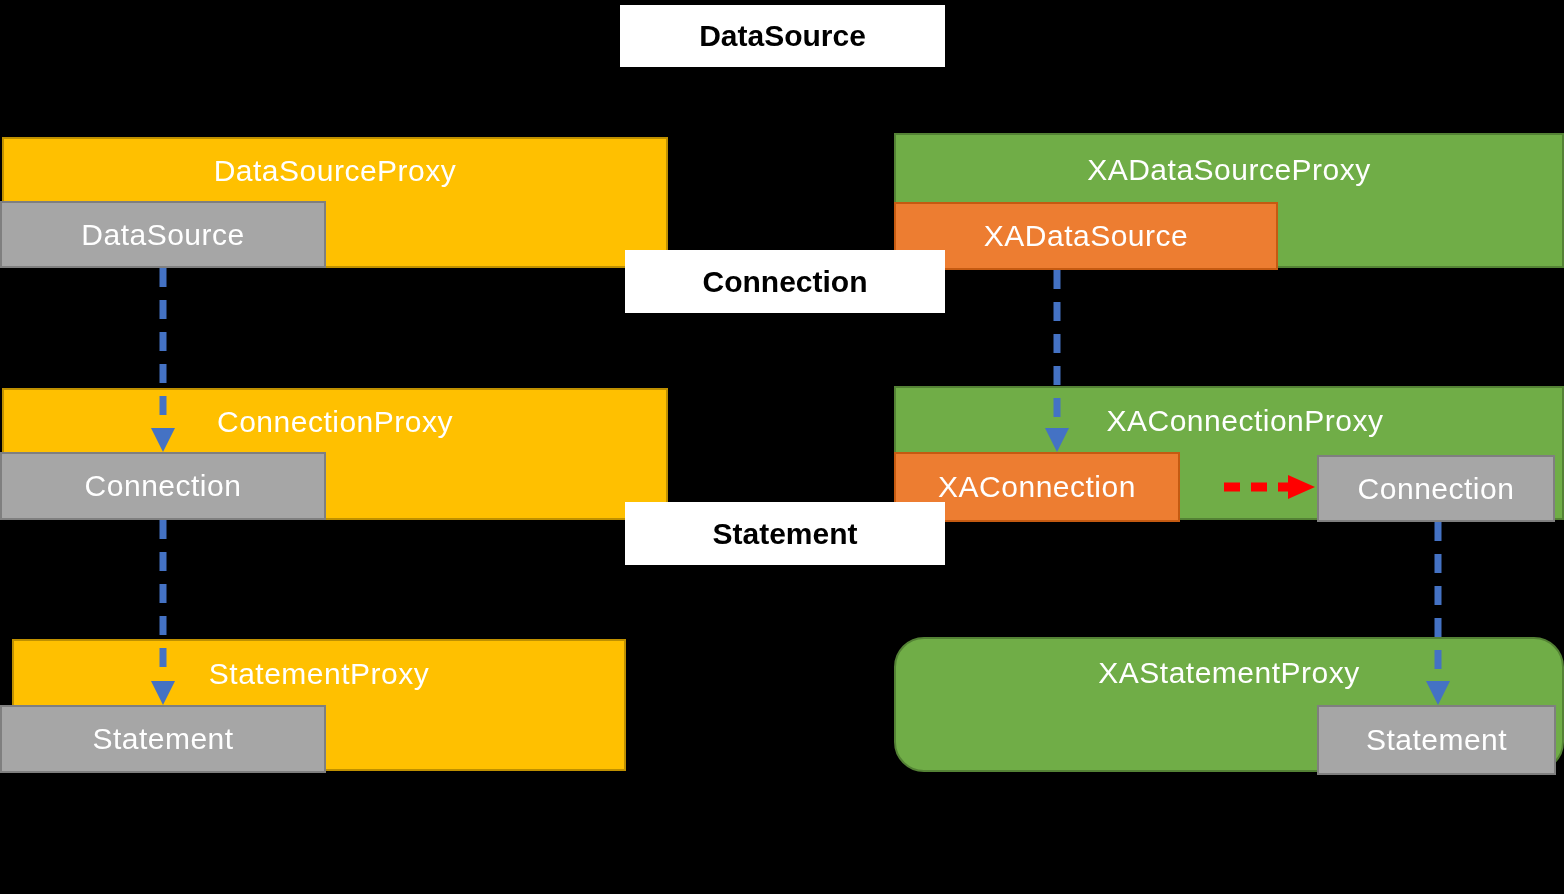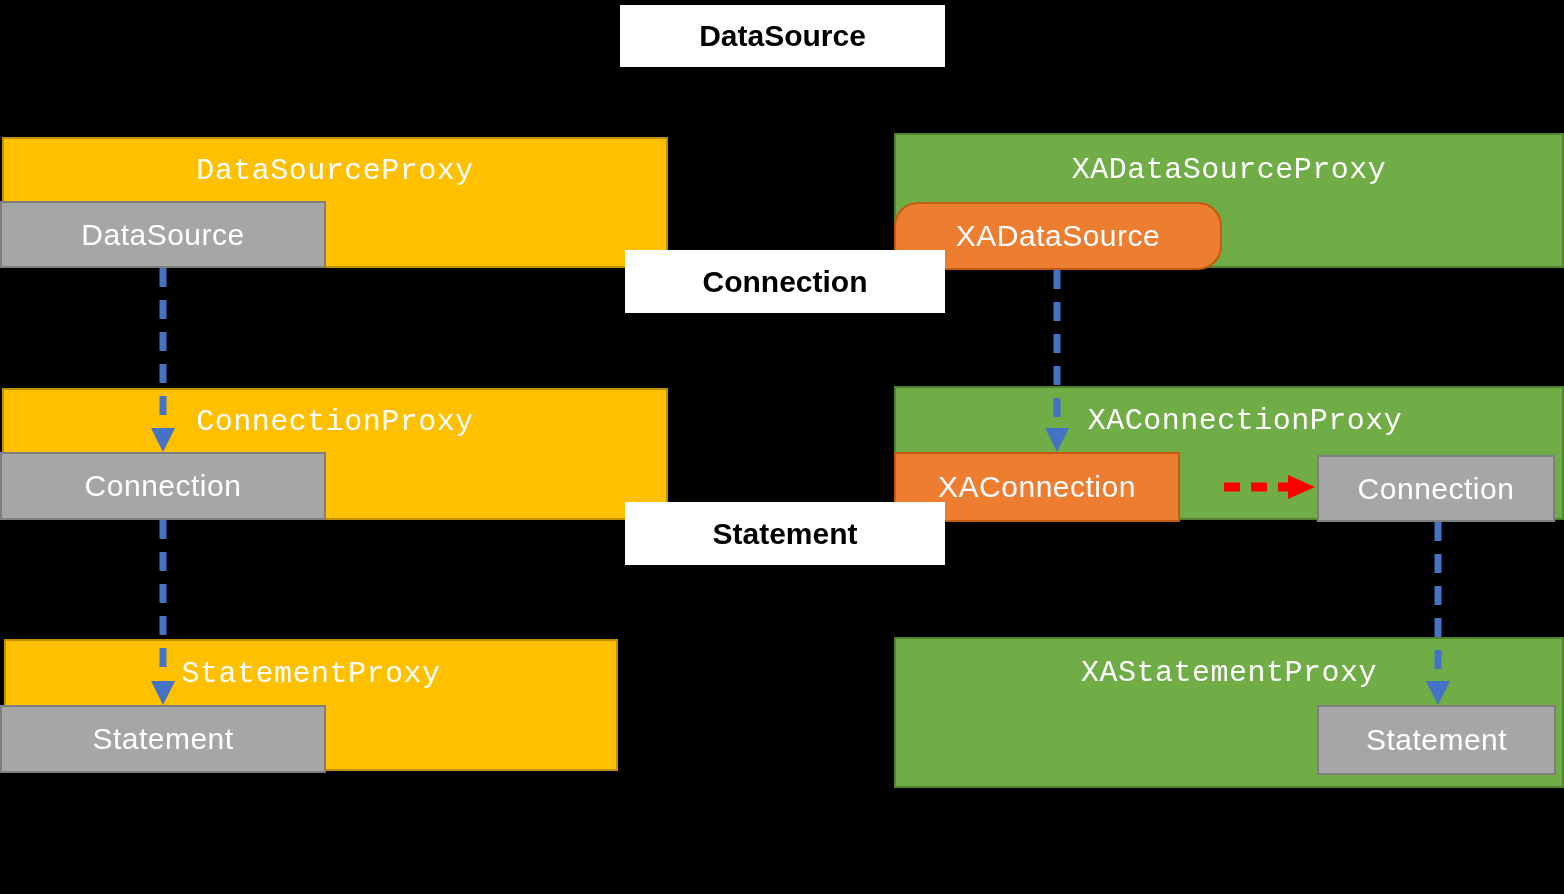--- a/index.html
+++ b/index.html
@@ -4,21 +4,21 @@
 <style>
   html,body{margin:0;padding:0;background:var(--background,#000);}
   .stage{
     position:relative;width:1564px;height:894px;
     background:var(--background,#000);
     font-family:"Liberation Sans",sans-serif;
     overflow:hidden;
     text-align:right;
   }
   .box{position:absolute;box-sizing:border-box;}
-  .proxy{z-index:1;font-family:Liberation Mono, monospace;}
+  .proxy{z-index:1;}
   .inner{z-index:2;}
   .yellow{background:var(--yellow-fill,#FFC000);border:2px solid var(--yellow-border,#BF9000);}
   .green {background:var(--green-fill,#70AD47);border:2px solid var(--green-border,#548235);}
   .orange{background:var(--orange-fill,#ED7D31);border:2px solid var(--orange-border,#C55A11);}
   .grayb {background:var(--gray-fill,#A6A6A6);border:2px solid var(--gray-border,#7F7F7F);}
   .proxy-label{
     position:absolute;left:0;right:0;top:0;
     display:flex;align-items:center;justify-content:center;
     color:var(--box-text,#FFF);font-size:30px;letter-spacing:0.5px;
   }
@@ -53,45 +53,45 @@
     <div class="inner-label">DataSource</div>
   </div>
 
   <div class="box proxy yellow" style="left:2px;top:388px;width:666px;height:132px;">
     <div class="proxy-label" style="height:64px;">ConnectionProxy</div>
   </div>
   <div class="box inner grayb" style="left:0px;top:452px;width:326px;height:68px;">
     <div class="inner-label">Connection</div>
   </div>
 
-  <div class="box proxy yellow" style="left:4px;top:639px;width:614px;height:132px;">
+  <div class="box proxy yellow" style="left:12px;top:639px;width:614px;height:132px;">
     <div class="proxy-label" style="height:66px;">StatementProxy</div>
   </div>
   <div class="box inner grayb" style="left:0px;top:705px;width:326px;height:68px;">
     <div class="inner-label">Statement</div>
   </div>
 
   <div class="box proxy green" style="left:894px;top:133px;width:670px;height:135px;">
     <div class="proxy-label" style="height:69px;">XADataSourceProxy</div>
   </div>
-  <div class="box inner orange" style="left:894px;top:202px;width:328px;height:68px;border-radius:24px;">
+  <div class="box inner orange" style="left:894px;top:202px;width:384px;height:68px;">
     <div class="inner-label">XADataSource</div>
   </div>
 
   <div class="box proxy green" style="left:894px;top:386px;width:670px;height:134px;">
     <div class="proxy-label" style="height:66px;padding-left:32px;">XAConnectionProxy</div>
   </div>
   <div class="box inner orange" style="left:894px;top:452px;width:286px;height:70px;">
     <div class="inner-label">XAConnection</div>
   </div>
   <div class="box inner grayb" style="left:1317px;top:455px;width:238px;height:67px;">
     <div class="inner-label">Connection</div>
   </div>
 
-  <div class="box proxy green" style="left:894px;top:637px;width:670px;height:151px;">
+  <div class="box proxy green" style="left:894px;top:637px;width:670px;height:135px;border-radius:30px;">
     <div class="proxy-label" style="height:68px;">XAStatementProxy</div>
   </div>
   <div class="box inner grayb" style="left:1317px;top:705px;width:239px;height:70px;">
     <div class="inner-label">Statement</div>
   </div>
 
   <div class="white-label" style="left:625px;top:250px;width:320px;height:63px;">Connection</div>
   <div class="white-label" style="left:625px;top:502px;width:320px;height:63px;">Statement</div>
 
   <svg class="arrow" style="left:149px;top:268px;" width="28" height="184" viewBox="0 0 28 184">

